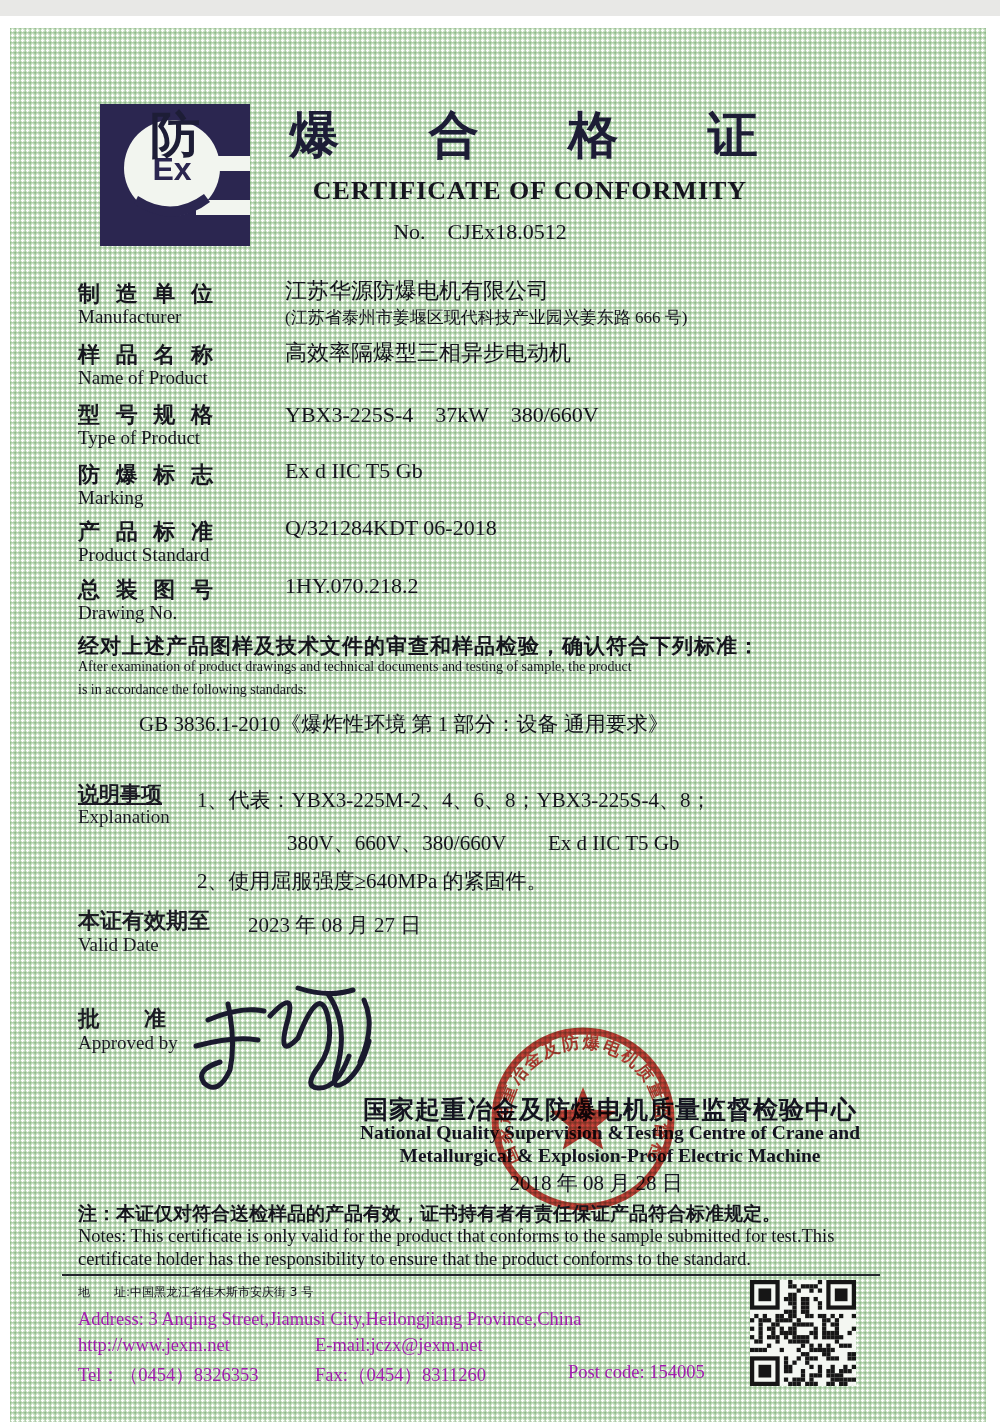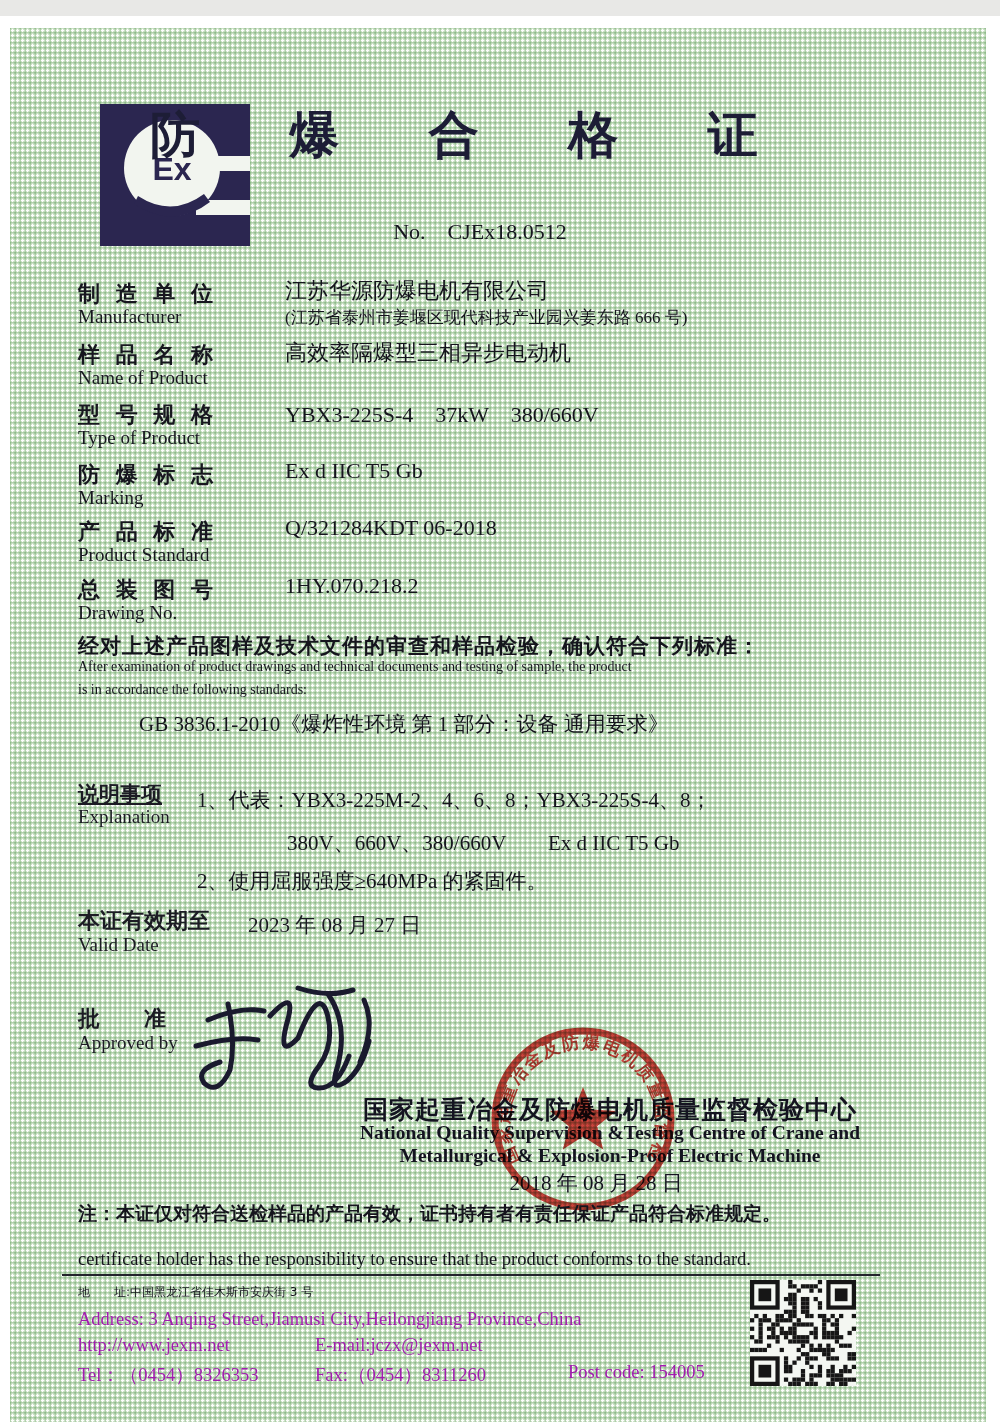--- a/index.html
+++ b/index.html
@@ -84,20 +84,21 @@
   <svg class="abs logo" viewBox="0 0 150 142">
     <rect x="0" y="0" width="150" height="142" fill="#2b2650"></rect>
     <circle cx="72" cy="64" r="48" fill="#f2f5ef"></circle>
     <rect x="96" y="52" width="54" height="15" fill="#f2f5ef"></rect>
     <rect x="96" y="96" width="54" height="15" fill="#f2f5ef"></rect>
     <path d="M38,92 Q72,114 104,90 L110,98 Q74,126 34,100 Z" fill="#2b2650"></path>
     <text x="72" y="76" text-anchor="middle" font-family="Liberation Sans, sans-serif" font-weight="bold" font-size="32" fill="#2b2650">Ex</text>
   </svg>
 
   <div class="abs title-zh zh-bold">防 爆 合 格 证</div>
+  <div class="abs title-en serif">CERTIFICATE OF CONFORMITY</div>
   <div class="abs cert-no serif pre">No.　CJEx18.0512</div>
 
   <div class="abs flabel-zh zh-bold" style="top:263px">制 造 单 位</div>
   <div class="abs flabel-en serif" style="top:290px">Manufacturer</div>
   <div class="abs fvalue serif" style="top:260px">江苏华源防爆电机有限公司</div>
   <div class="abs fvalue2 serif" style="top:290px">(江苏省泰州市姜堰区现代科技产业园兴姜东路 666 号)</div>
 
   <div class="abs flabel-zh zh-bold" style="top:324px">样 品 名 称</div>
   <div class="abs flabel-en serif" style="top:351px">Name of Product</div>
   <div class="abs fvalue serif" style="top:322px">高效率隔爆型三相异步电动机</div>
@@ -157,20 +158,21 @@
       <path id="ringPath" d="M 33,138 A 74,74 0 1 1 159,138"></path>
     </defs>
     <circle cx="96" cy="96" r="88" fill="none" stroke="#c9332c" stroke-width="7"></circle>
     <polygon fill="#c9332c" points="96,64 104.8,86.4 128.9,87.9 110.2,103.2 116.2,126.6 96,113.4 75.8,126.6 81.8,103.2 63.1,87.9 87.2,86.4"></polygon>
     <text font-size="17.5" fill="#c9332c" font-family="DejaVu Sans, sans-serif" font-weight="bold" letter-spacing="2">
       <textPath href="#ringPath" startOffset="0">国家起重冶金及防爆电机质量监督检验中心</textPath>
     </text>
   </svg>
 
   <div class="abs notes-zh">注：本证仅对符合送检样品的产品有效，证书持有者有责任保证产品符合标准规定。</div>
+  <div class="abs notes-en serif" style="top:1210px">Notes: This certificate is only valid for the product that conforms to the sample submitted for test.This</div>
   <div class="abs notes-en serif" style="top:1233px">certificate holder has the responsibility to ensure that the product conforms to the standard.</div>
 
   <div class="abs hr"></div>
 
   <div class="abs foot-zh pre" style="left:78px; top:1268px">地　　址:中国黑龙江省佳木斯市安庆街 3 号</div>
   <div class="abs foot-en" style="left:78px; top:1293px">Address: 3 Anqing Street,Jiamusi City,Heilongjiang Province,China</div>
   <div class="abs foot-en" style="left:78px; top:1319px">http://www.jexm.net</div>
   <div class="abs foot-en" style="left:315px; top:1319px">E-mail:jczx@jexm.net</div>
   <div class="abs foot-en" style="left:78px; top:1346px">Tel：（0454）8326353</div>
   <div class="abs foot-en" style="left:315px; top:1346px">Fax:（0454）8311260</div>

